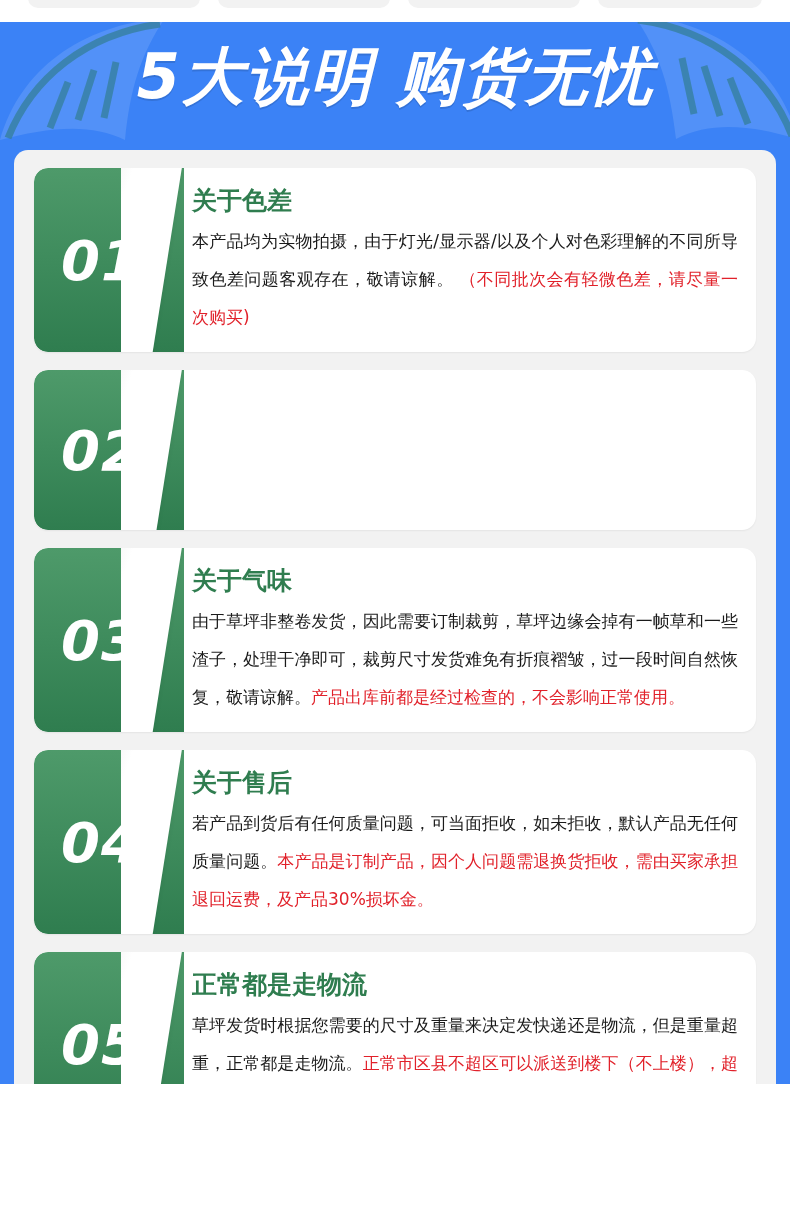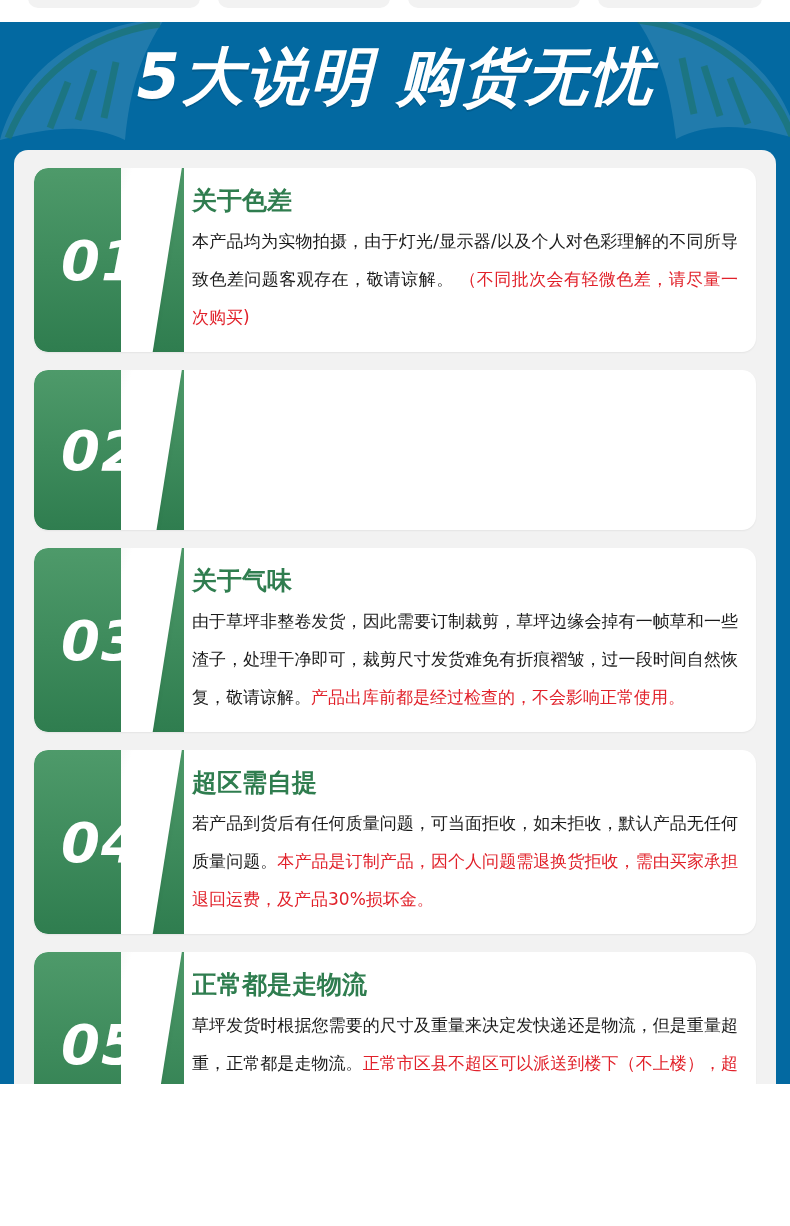--- a/index.html
+++ b/index.html
@@ -11,21 +11,21 @@
     height: 1226px;
     font-family: "Liberation Sans", sans-serif;
     background: #ffffff;
     overflow: hidden;
   }
 
   .page {
     position: relative;
     width: 790px;
     height: 1084px;
-    background: #0369a1;
+    background: #3b82f6;
     overflow: hidden;
   }
 
   
   .top-strip {
     position: absolute;
     top: 0; left: 0;
     width: 790px;
     height: 22px;
     background: #ffffff;
@@ -229,21 +229,21 @@
         <div class="card-text"><span>由于草坪非整卷发货，因此需要订制裁剪，草坪边缘会掉有一帧草和一些渣子，处理干净即可，裁剪尺寸发货难免有折痕褶皱，过一段时间自然恢复，敬请谅解。</span><span class="hl">产品出库前都是经过检查的，不会影响正常使用。</span></div>
       </div>
     </div>
 
     <div class="card">
       <div class="numblock">
         <span class="num">04</span>
         <span class="curl"></span>
       </div>
       <div class="card-body">
-        <div class="card-title">超区需自提</div>
+        <div class="card-title">关于售后</div>
         <div class="card-text"><span>若产品到货后有任何质量问题，可当面拒收，如未拒收，默认产品无任何质量问题。</span><span class="hl">本产品是订制产品，因个人问题需退换货拒收，需由买家承担退回运费，及产品30%损坏金。</span></div>
       </div>
     </div>
 
     <div class="card">
       <div class="numblock">
         <span class="num">05</span>
         <span class="curl"></span>
       </div>
       <div class="card-body">

